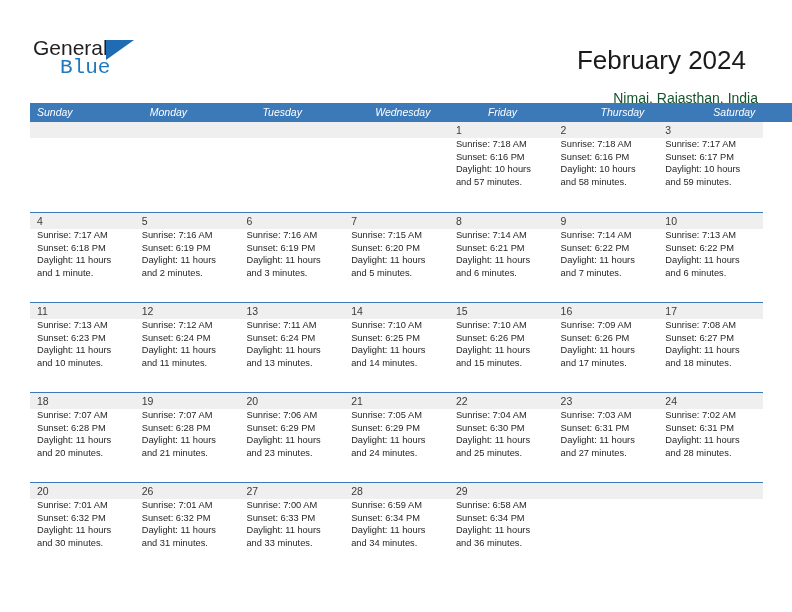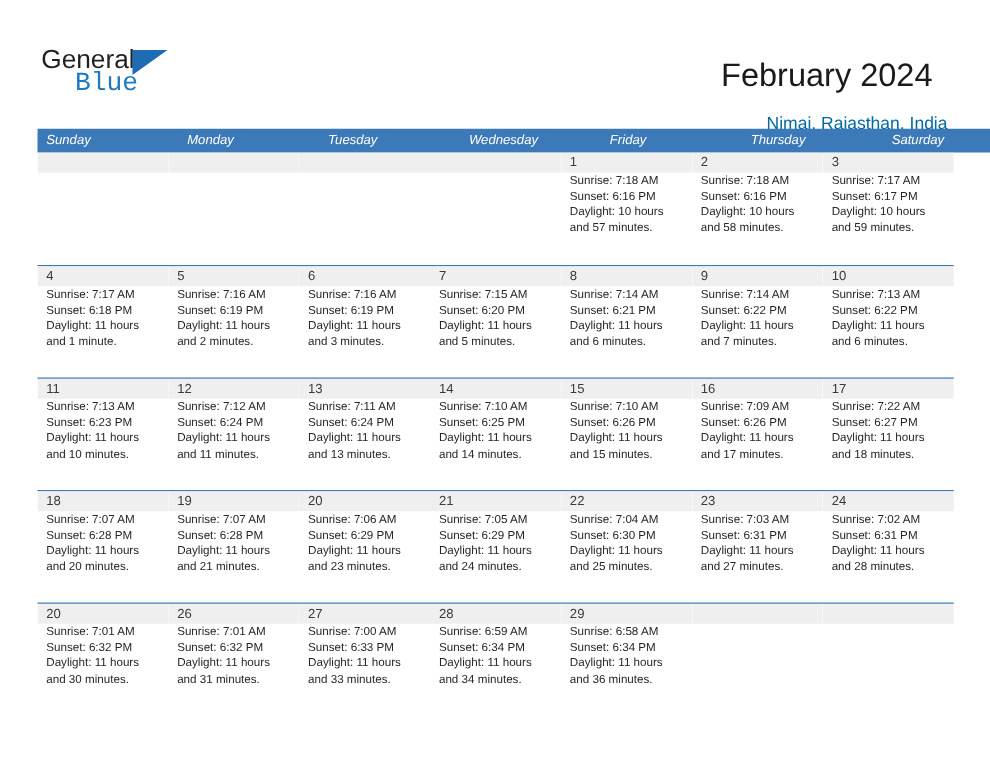--- a/index.html
+++ b/index.html
@@ -68,21 +68,21 @@
   .cal-title {
     font-size: 26px;
     color: #1a1a1a;
     line-height: 32px;
     font-family: "Liberation Sans", sans-serif;
     font-weight: normal;
     margin: 12px;
   }
   .cal-subtitle {
     font-size: 14px;
-    color: #0369a1;
+    color: #14532d;
     line-height: 20px;
     margin: 6px 0 0 0;
     font-family: "Liberation Sans", sans-serif;
   }
 
   
   .calendar {
     position: absolute;
     left: 30px;
     top: 103px;
@@ -325,21 +325,21 @@
             <div class="day-body">
               <div>Sunrise: 7:09 AM</div>
               <div>Sunset: 6:26 PM</div>
               <div>Daylight: 11 hours</div>
               <div>and 17 minutes.</div>
             </div>
           </div>
           <div class="day-cell">
             <div class="day-num-band">17</div>
             <div class="day-body">
-              <div>Sunrise: 7:22 AM</div>
+              <div>Sunrise: 7:08 AM</div>
               <div>Sunset: 6:27 PM</div>
               <div>Daylight: 11 hours</div>
               <div>and 18 minutes.</div>
             </div>
           </div>
         </div>
         <div class="week-row">
           <div class="day-cell">
             <div class="day-num-band">18</div>
             <div class="day-body">

